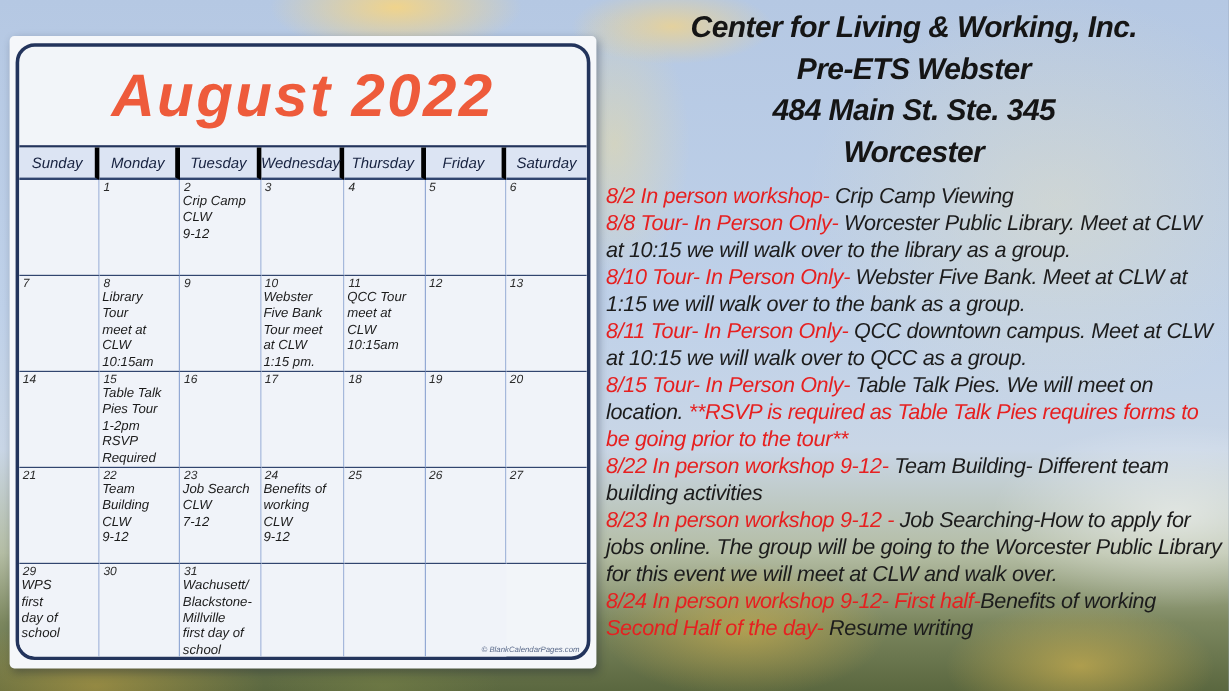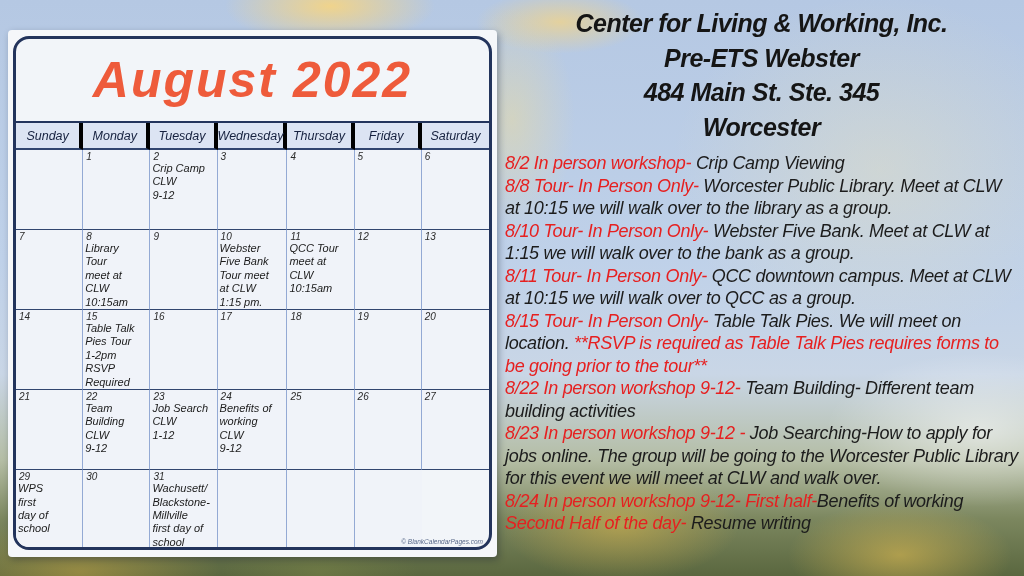--- a/index.html
+++ b/index.html
@@ -185,21 +185,21 @@
             <span class="date">22</span>
             <div class="evt">Team
 Building
 CLW
 9-12</div>
           </div>
           <div class="cell">
             <span class="date">23</span>
             <div class="evt">Job Search
 CLW
-1-12</div>
+7-12</div>
           </div>
           <div class="cell">
             <span class="date">24</span>
             <div class="evt">Benefits of
 working
 CLW
 9-12</div>
           </div>
           <div class="cell">
             <span class="date">25</span>

